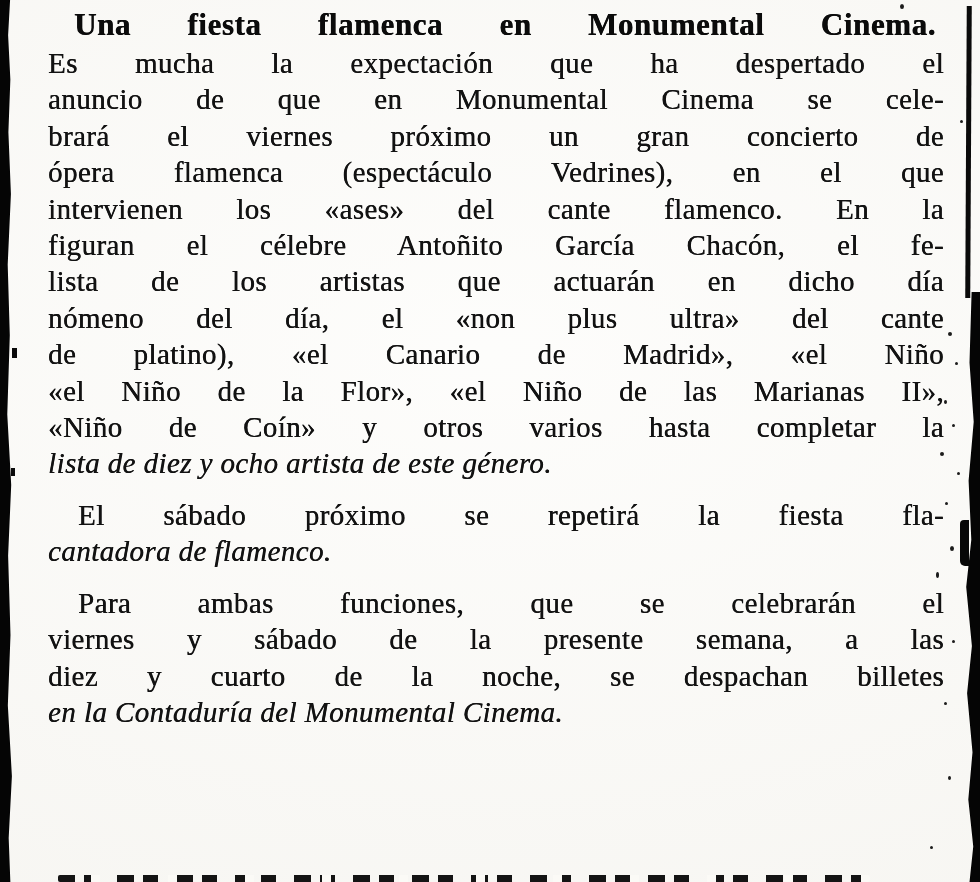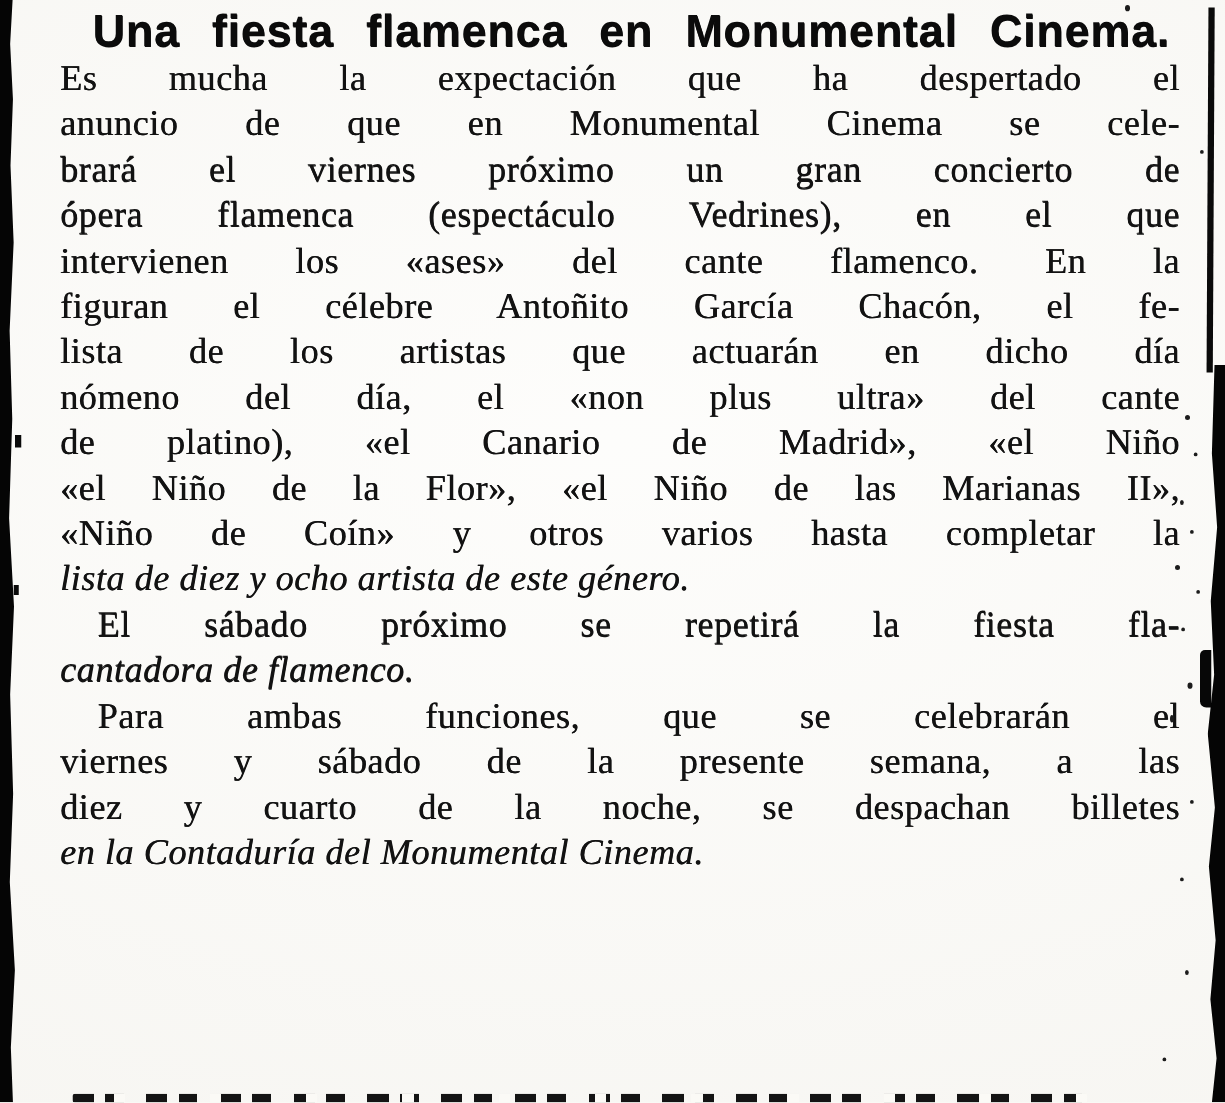--- a/index.html
+++ b/index.html
@@ -25,23 +25,23 @@
 
   .text-block {
     position: absolute;
     left: 48px;
     right: 36px;
     top: 4px;
     color: #101010;
   }
 
   .headline {
-    font-family: Liberation Sans, sans-serif;
+    font-family: Liberation Serif, serif;
     font-weight: 700;
-    font-size: 36px;
+    font-size: 31px;
     line-height: 41px;
     letter-spacing: 0.6px;
     word-spacing: 6px;
     padding-left: 26px;
     padding-right: 8px;
     text-align: justify;
     text-align-last: justify;
     color: #0b0b0b;
     text-shadow: 0.4px 0.4px 0 #0b0b0b;
   }
@@ -50,21 +50,21 @@
     font-size: 29px;
     line-height: 36.4px;
     letter-spacing: 0.4px;
     text-align: justify;
     text-align-last: justify;
     white-space: nowrap;
     color: #121212;
     text-shadow: 0.35px 0.35px 0.2px #161616;
   }
   .line.end   { text-align-last: left; font-style: italic; }
-  .line.indent{ text-indent: 30px; }
+  .line.indent{ text-indent: 30px; margin-top: 15px; }
 
   
   .border-left {
     position: absolute;
     left: 0; top: 0; bottom: 0;
     width: 14px;
     background: #050505;
     clip-path: polygon(
       0 0, 72% 0, 58% 4%, 74% 9%, 60% 15%, 78% 22%, 55% 30%,
       70% 38%, 52% 47%, 80% 55%, 58% 63%, 75% 72%, 56% 80%,

